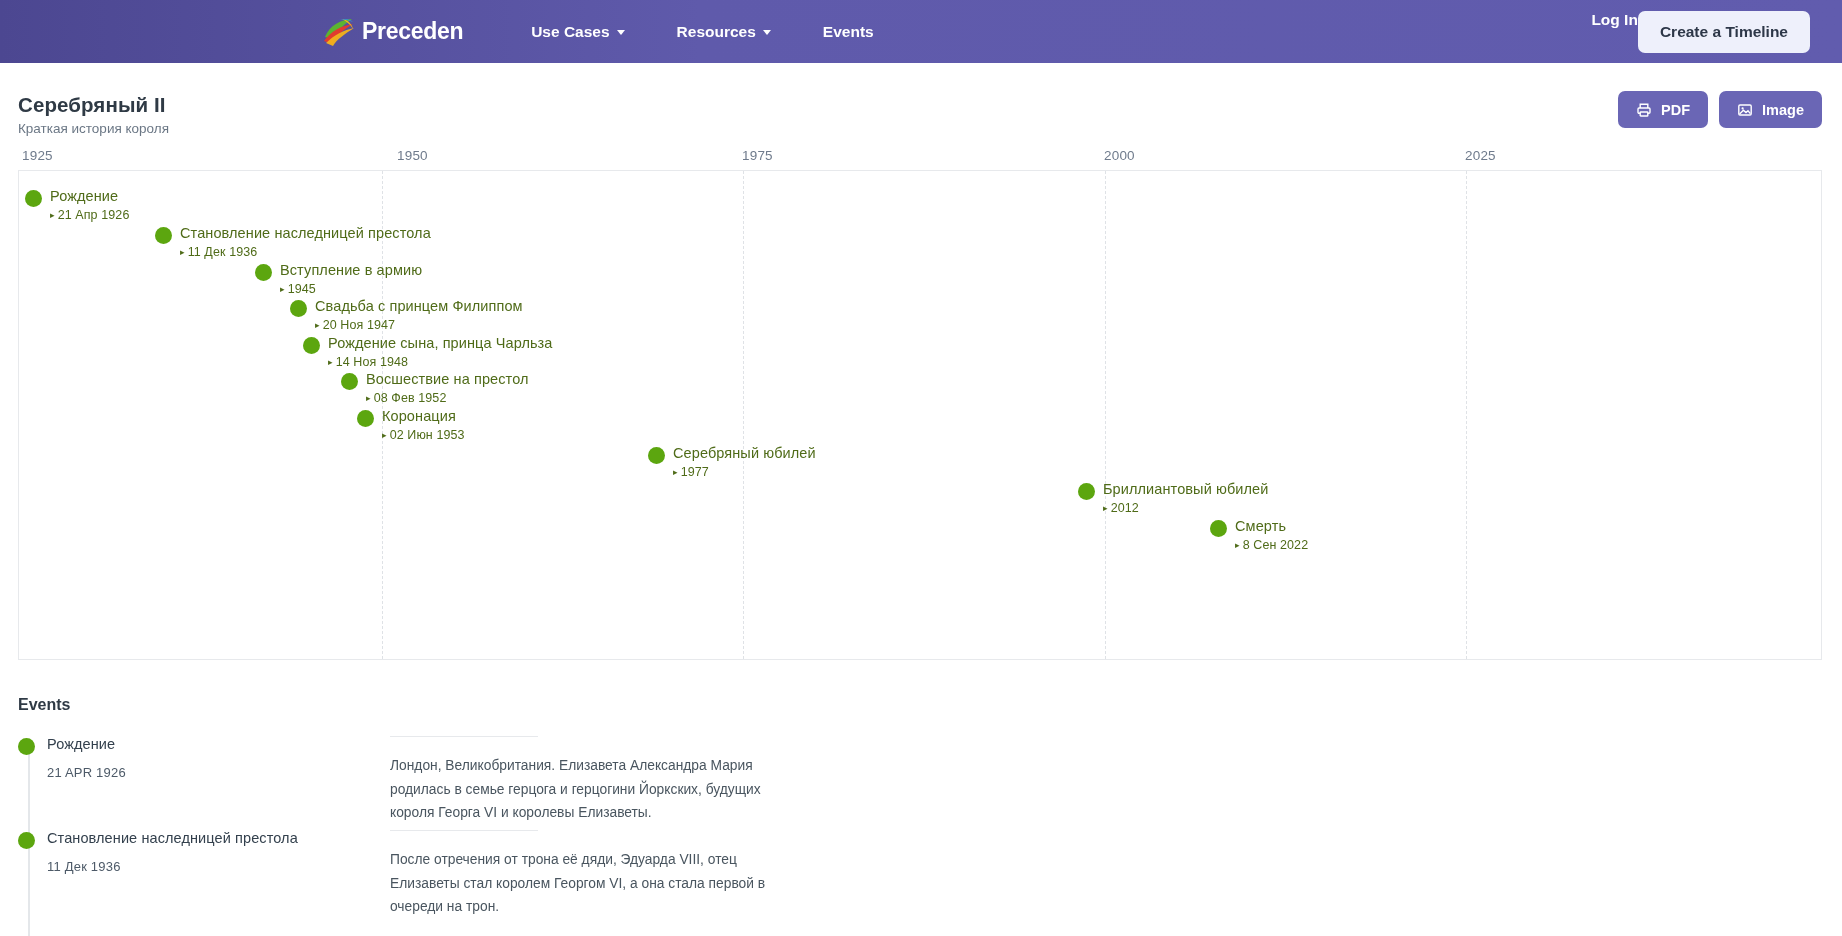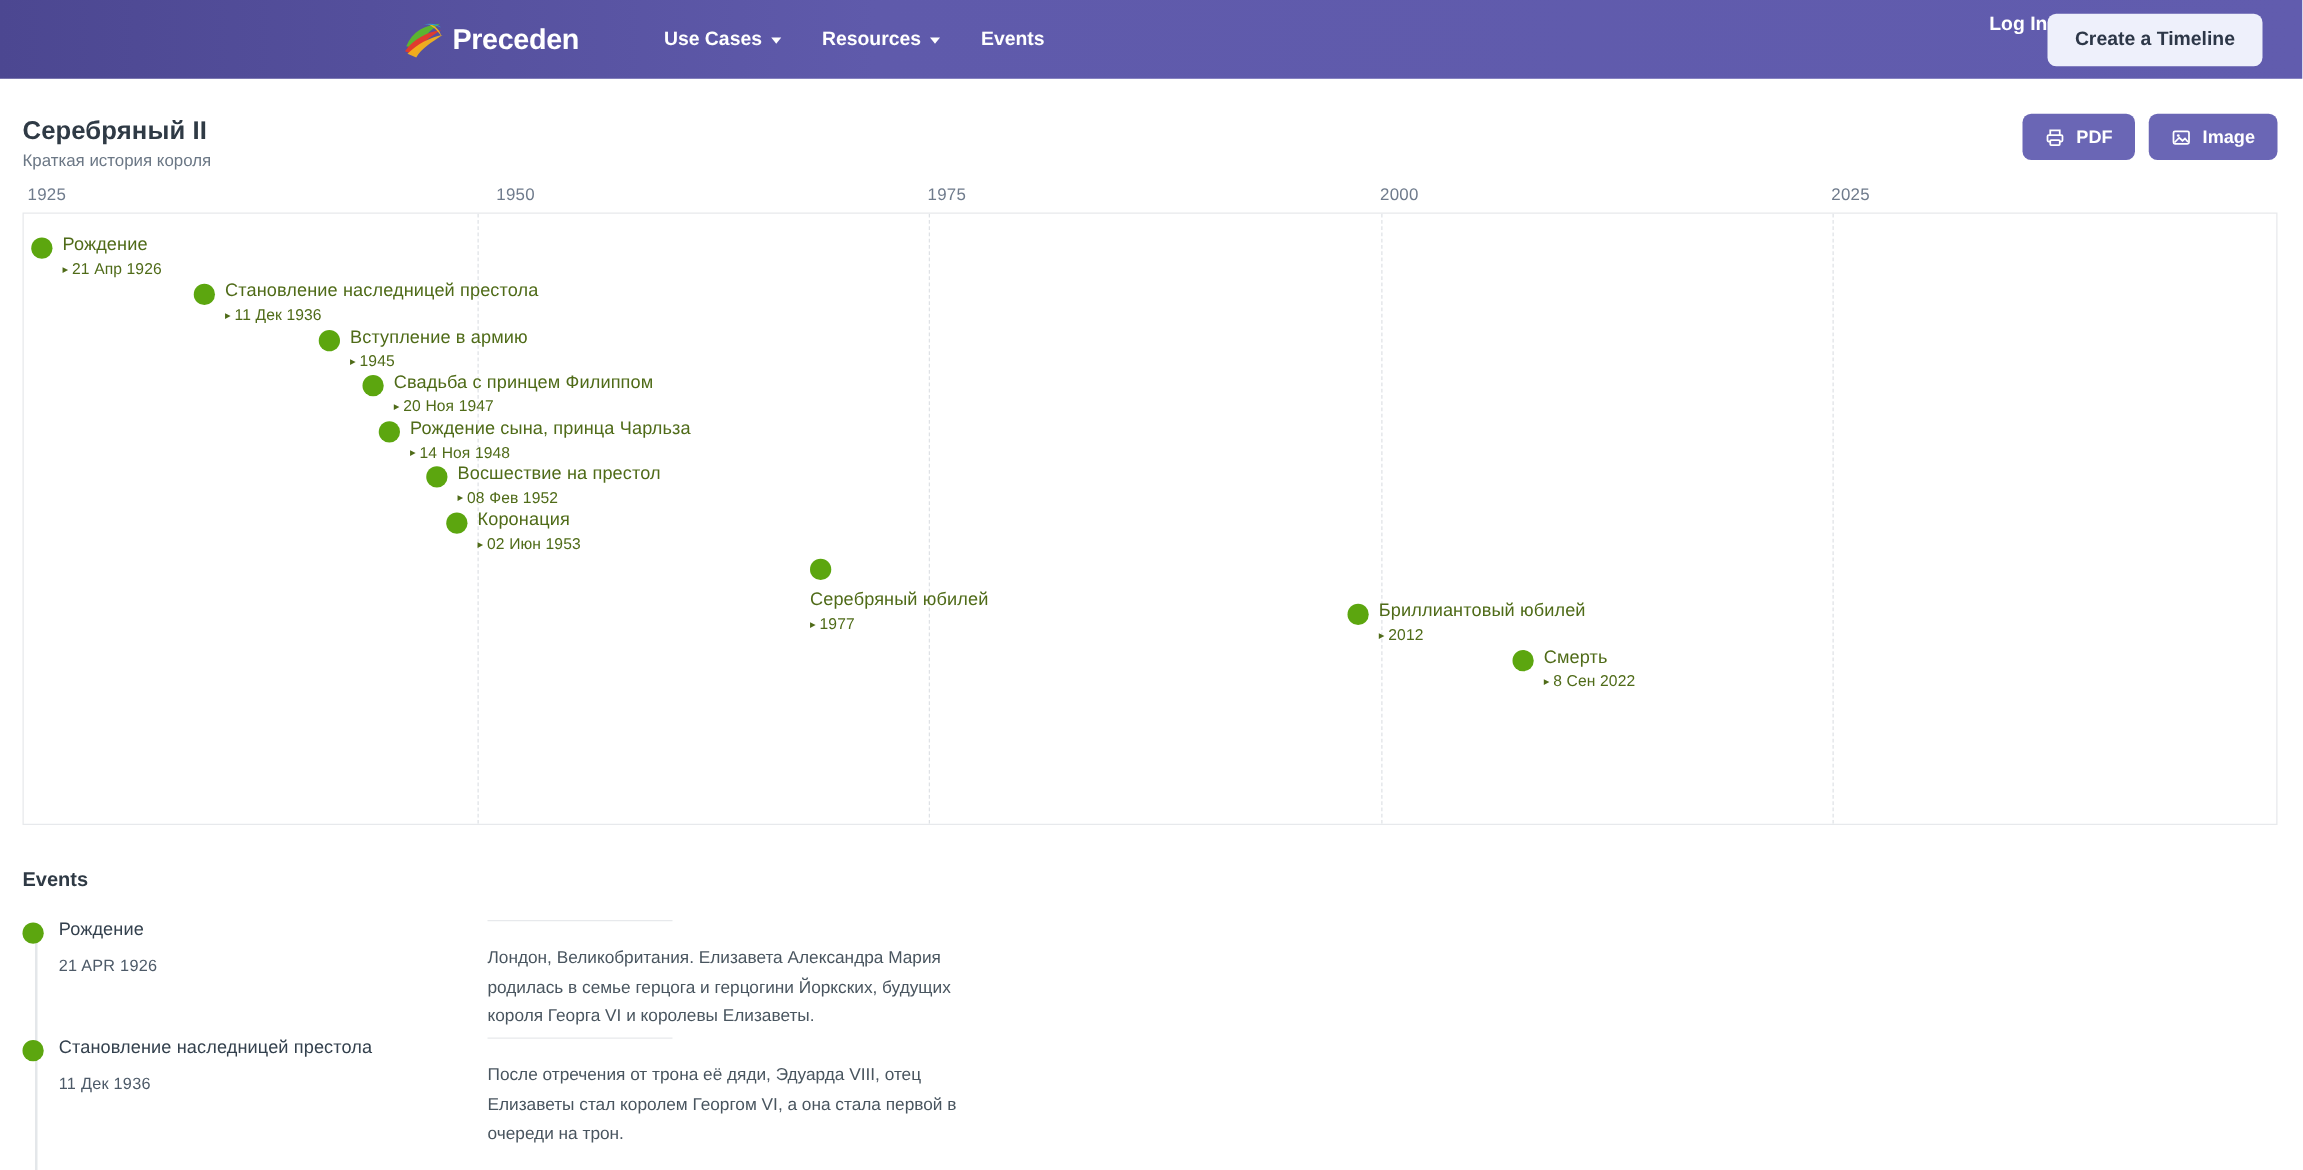--- a/index.html
+++ b/index.html
@@ -28,21 +28,21 @@
   }
   .logo-wrap { display: flex; align-items: center; gap: 6px; }
   .logo-mark { width: 34px; height: 30px; display: block; }
   .logo-text {
     color: #ffffff;
     font-size: 23px;
     font-weight: 700;
     letter-spacing: -0.3px;
     line-height: 1;
   }
-  .nav-items { display: flex; align-items: center; margin-left: 68px; gap: 33px; }
+  .nav-items { display: flex; align-items: center; margin-left: 68px; gap: 52px; }
   .nav-item {
     color: #ffffff;
     font-size: 15.5px;
     font-weight: 600;
     display: flex;
     align-items: center;
     gap: 7px;
     cursor: pointer;
     white-space: nowrap;
   }
@@ -363,21 +363,21 @@
           <div class="event-date">08 Фев 1952</div>
         </div>
       </div>
       <div class="event-marker" style="left: 338px; top: 237px;">
         <div class="dot" style="background: rgb(92, 166, 15);"></div>
         <div class="event-text">
           <div class="event-title">Коронация</div>
           <div class="event-date">02 Июн 1953</div>
         </div>
       </div>
-      <div class="event-marker" style="left: 629px; top: 274px; flex-direction: column;">
+      <div class="event-marker" style="left: 629px; top: 274px;">
         <div class="dot" style="background: rgb(92, 166, 15);"></div>
         <div class="event-text">
           <div class="event-title">Серебряный юбилей</div>
           <div class="event-date">1977</div>
         </div>
       </div>
       <div class="event-marker" style="left: 1059px; top: 310px;">
         <div class="dot" style="background: rgb(92, 166, 15);"></div>
         <div class="event-text">
           <div class="event-title">Бриллиантовый юбилей</div>

